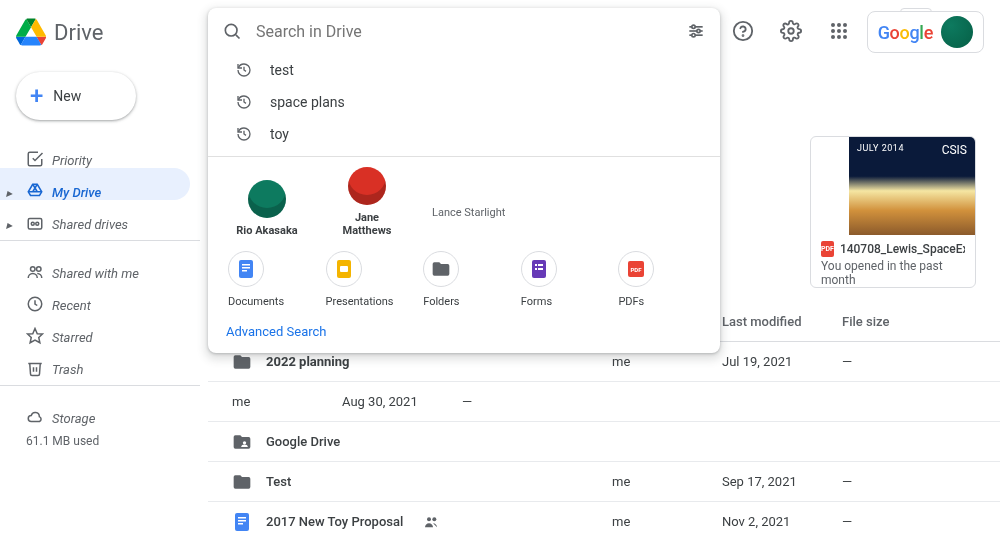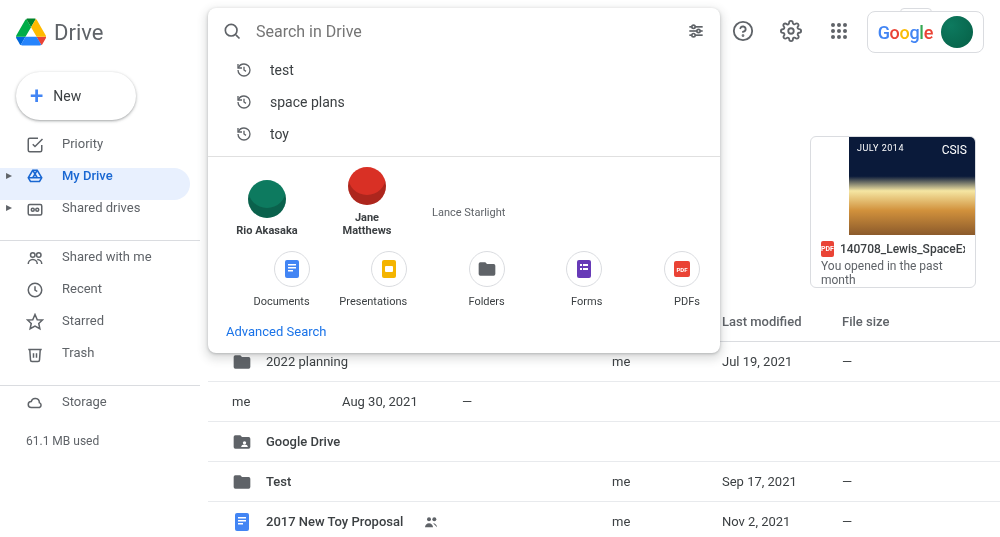--- a/index.html
+++ b/index.html
@@ -15,21 +15,21 @@
 .google-badge { background: #fff; border: 1px solid #dadce0; border-radius: 8px; padding: 4px 10px; display: flex; align-items: center; gap: 8px; }
 .google-word { font-size: 18px; font-weight: 500; letter-spacing: -0.3px; }
 .g-b { color:#4285f4 } .g-r{color:#ea4335} .g-y{color:#fbbc05} .g-g{color:#34a853}
 .avatar { width: 32px; height: 32px; border-radius: 50%; background: radial-gradient(circle at 30% 30%, #0d7a5f, #065f46); display:inline-block;}
 
 
 .body-row { display: flex; height: calc(100% - 64px); }
 .sidebar { width: 208px; border-right: none; padding-top: 8px; }
 .new-btn { margin: 0 0 16px 16px; width: 120px; height: 48px; border-radius: 24px; box-shadow: 0 1px 2px rgba(60,64,67,.3), 0 1px 3px 1px rgba(60,64,67,.15); background:#fff; display:flex; align-items:center; padding:0 20px 0 14px; cursor:pointer; font-size:14px; gap:10px; }
 .plus-icon { font-size: 24px; font-weight: 500; line-height:1; }
-.nav-item { display:flex; align-items:flex-start; height: 32px; padding: 0 18px 0 26px; cursor:pointer; color:#5f6368; font-size:13px; border-radius: 0 16px 16px 0; width: 190px; gap: 18px; position:relative;}
+.nav-item { display:flex; align-items:flex-end; height: 32px; padding: 0 18px 0 26px; cursor:pointer; color:#5f6368; font-size:13px; border-radius: 0 16px 16px 0; width: 190px; gap: 8px; position:relative;font-style:italic;}
 .nav-item.active { background:#e8f0fe; color:#1967d2; font-weight:500;}
 .nav-item .chev { position:absolute; left:6px; color:#5f6368; font-size:12px; }
 .nav-group-div { border-top:1px solid #dadce0; margin: 8px 0 8px 0; width: 200px;}
 .storage-text { color:#5f6368; font-size:12px; padding-left:26px; margin-top:8px;}
 
 
 .content { flex:1; position:relative; padding-top: 4px;}
 .toolbar-icons { position:absolute; right: 24px; top: -56px; display:flex; gap:16px; align-items:center; color:#5f6368; }
 .view-toggle { border:1px solid #dadce0; width:32px; height:32px; border-radius:4px; display:flex; align-items:center; justify-content:center;}
 
@@ -58,21 +58,21 @@
 .search-bar { height: 46px; display:flex; align-items:center; padding: 0 14px; gap: 14px;}
 .search-input { flex:1; border:none; outline:none; font-size:16px; color:#5f6368; background:transparent;}
 .recent-item { height: 32px; display:flex; align-items:center; padding: 0 28px; gap: 18px; color:#3c4043; font-size:14px; cursor:pointer;}
 .divider { border-top:1px solid #e0e0e0; margin: 6px 0 10px 0;}
 .people-row { display:flex; padding: 0 24px; gap: 30px; align-items:flex-end;}
 .person { display:flex; flex-direction:column; align-items:center; width:70px; cursor:pointer;}
 .person-avatar { width:38px; height:38px; border-radius:50%; margin-bottom:6px;}
 .person-name { font-size:11px; color:#3c4043; text-align:center;font-weight:bold;}
 .person-placeholder { font-size:11px; color:#5f6368; padding-bottom: 18px;}
 .chips-row { display:flex; padding: 14px 20px 6px 20px; gap: 16px;}
-.chip { flex:1; display:flex; flex-direction:column; align-items:flex-end; cursor:pointer;}
+.chip { flex:1; display:flex; flex-direction:column; align-items:flex-start; cursor:pointer;}
 .chip-circle { width:36px; height:36px; border-radius:50%; border:1px solid #dadce0; display:flex; align-items:center; justify-content:center; margin-bottom:8px;}
 .chip-label { font-size:11px; color:#3c4043;}
 .adv-search { padding: 10px 18px 6px 18px; color:#1a73e8; font-size:13px; cursor:pointer;}
 
 svg { display:block; }
 </style>
 </head>
 <body>
 
 <div class="header">
@@ -250,21 +250,21 @@
       <div class="col-size">File size</div>
     </div>
     <div id="file-list">
         <div class="file-row">
           <div class="col-name">
             <span class="file-icon">
               <svg width="20" height="20" viewBox="0 0 24 24" fill="#5f6368">
                 <path d="M10 4H4a2 2 0 00-2 2v12a2 2 0 002 2h16a2 2 0 002-2V8a2 2 0 00-2-2h-8l-2-2z"></path>
               </svg>
             </span>
-            <span style="font-weight:400">2022 planning</span>
+            <span style="font-weight:700">2022 planning</span>
           </div>
           <div class="col-owner">me</div>
           <div class="col-mod">Jul 19, 2021</div>
           <div class="col-size">—</div>
         </div>
         <div class="file-row">
           <div class="col-owner">me</div>
           <div class="col-mod">Aug 30, 2021</div>
           <div class="col-size">—</div>
         </div>

